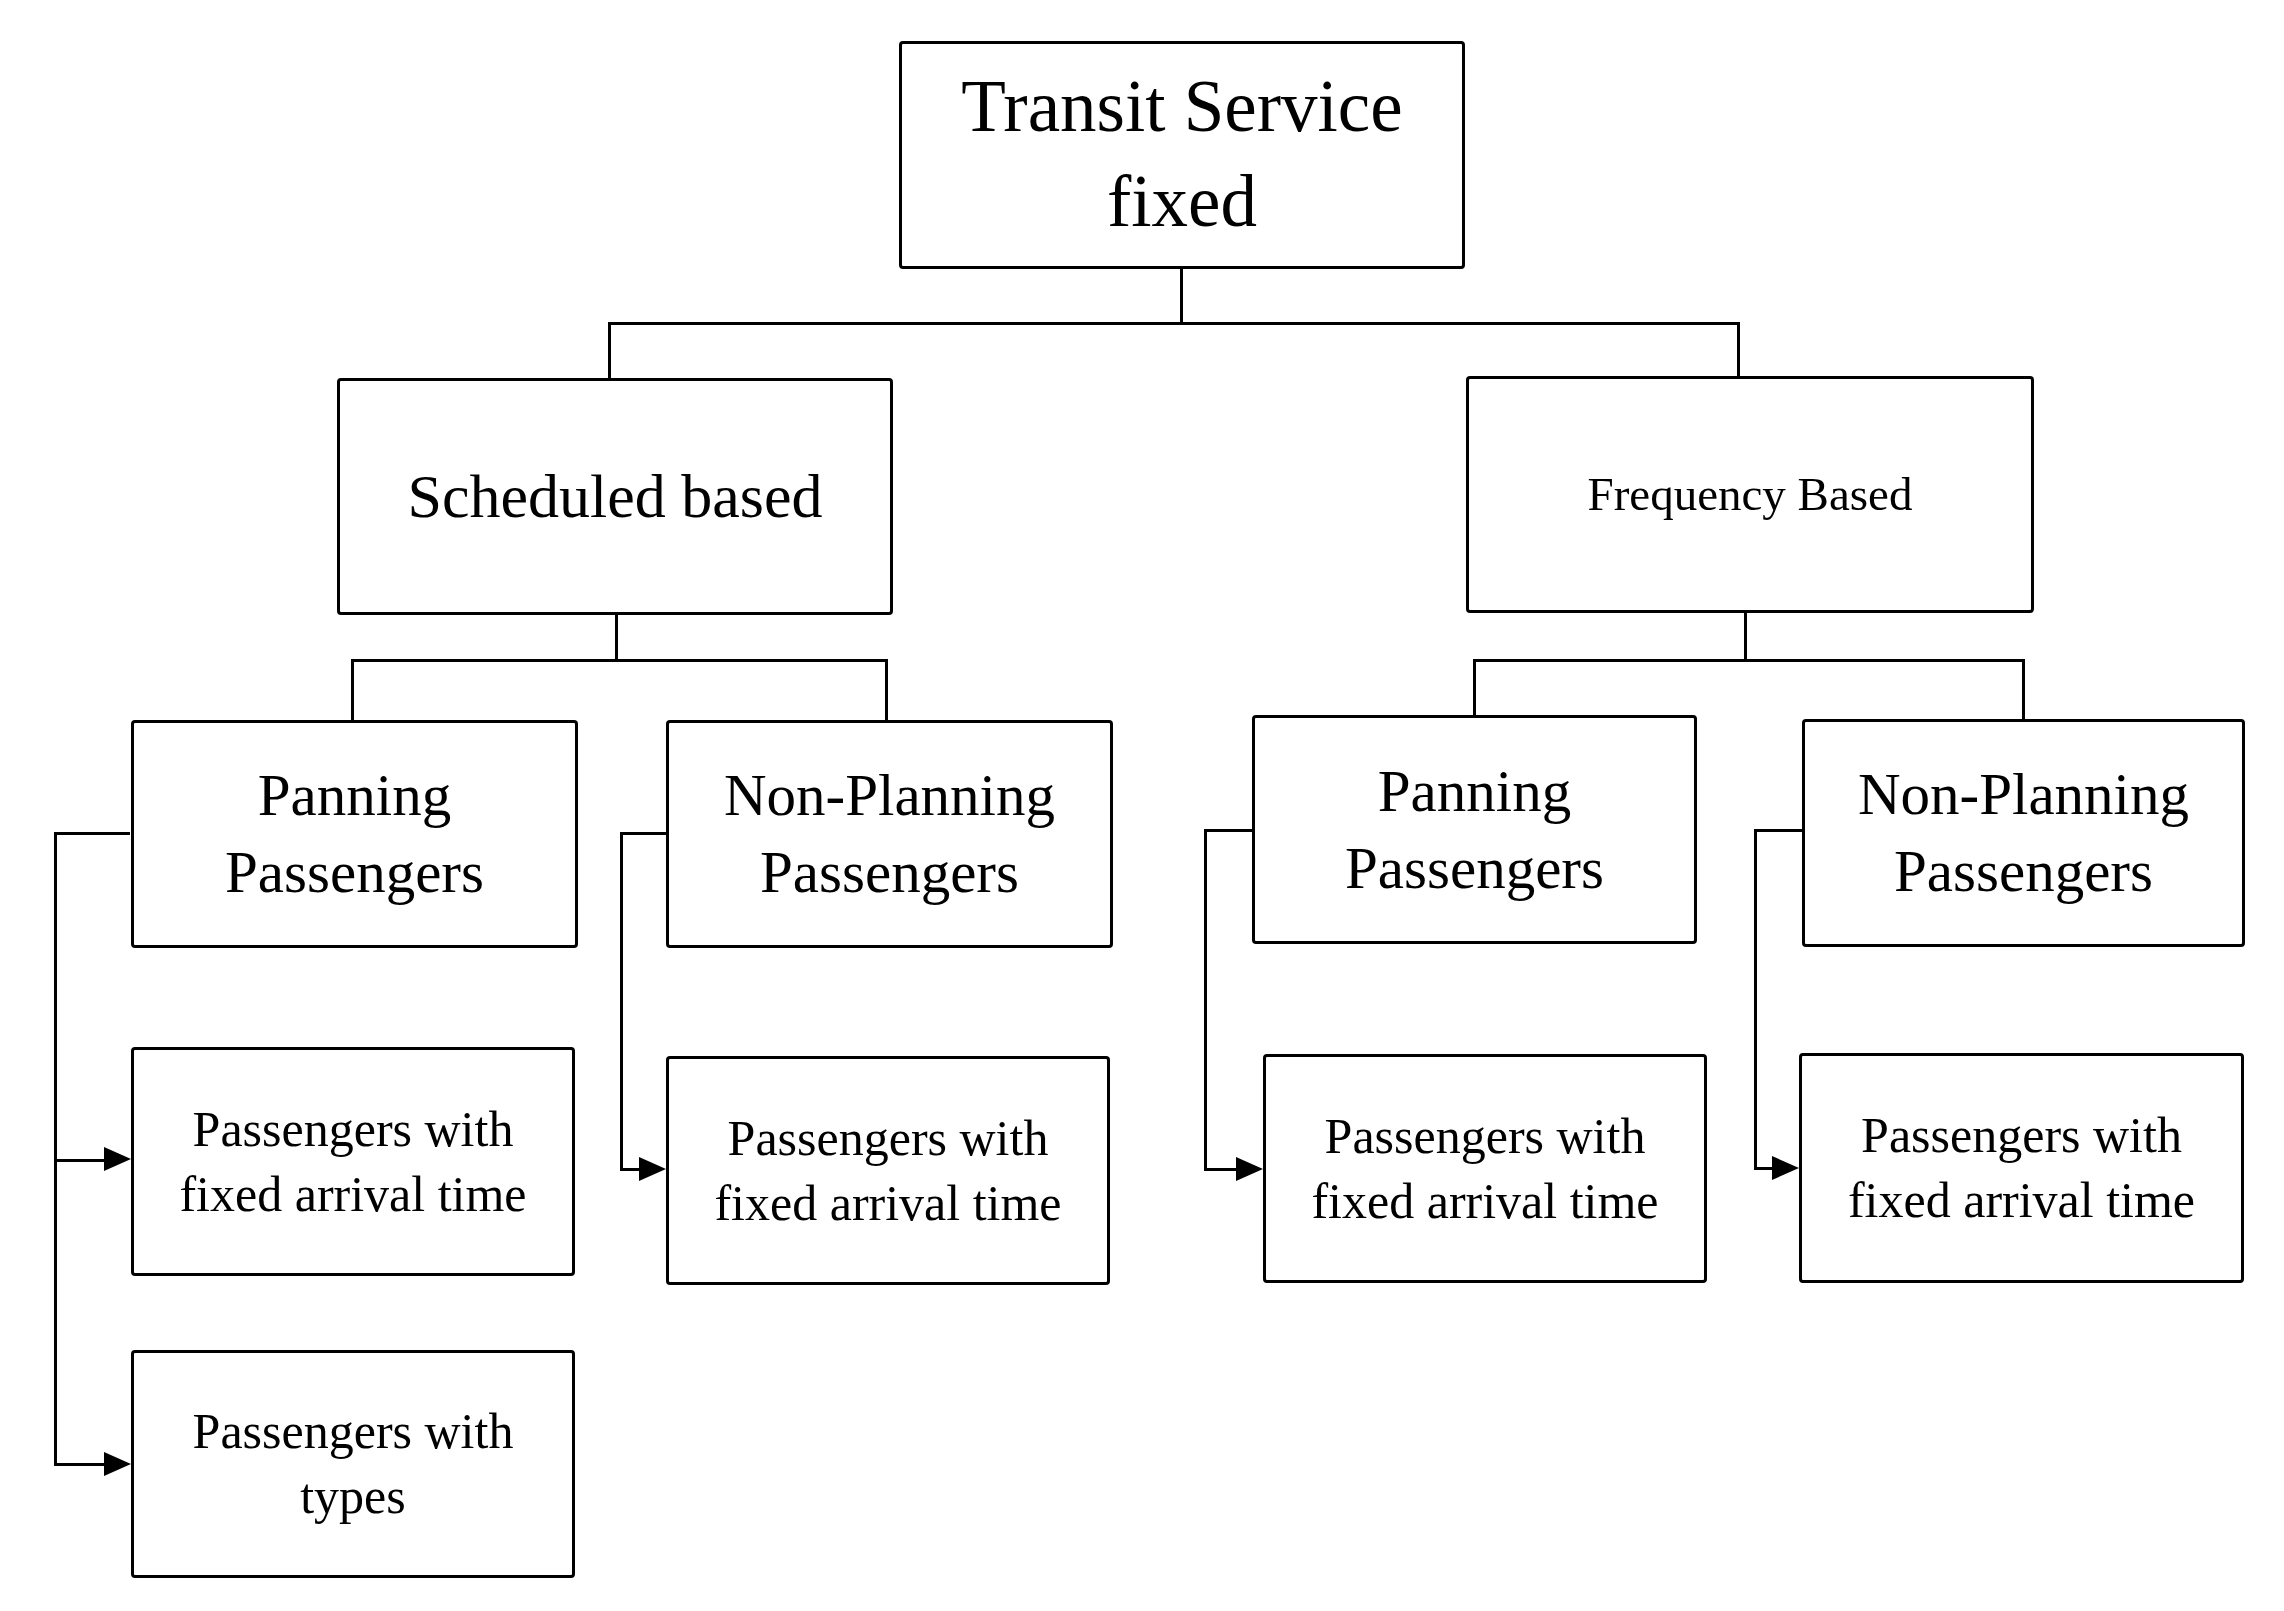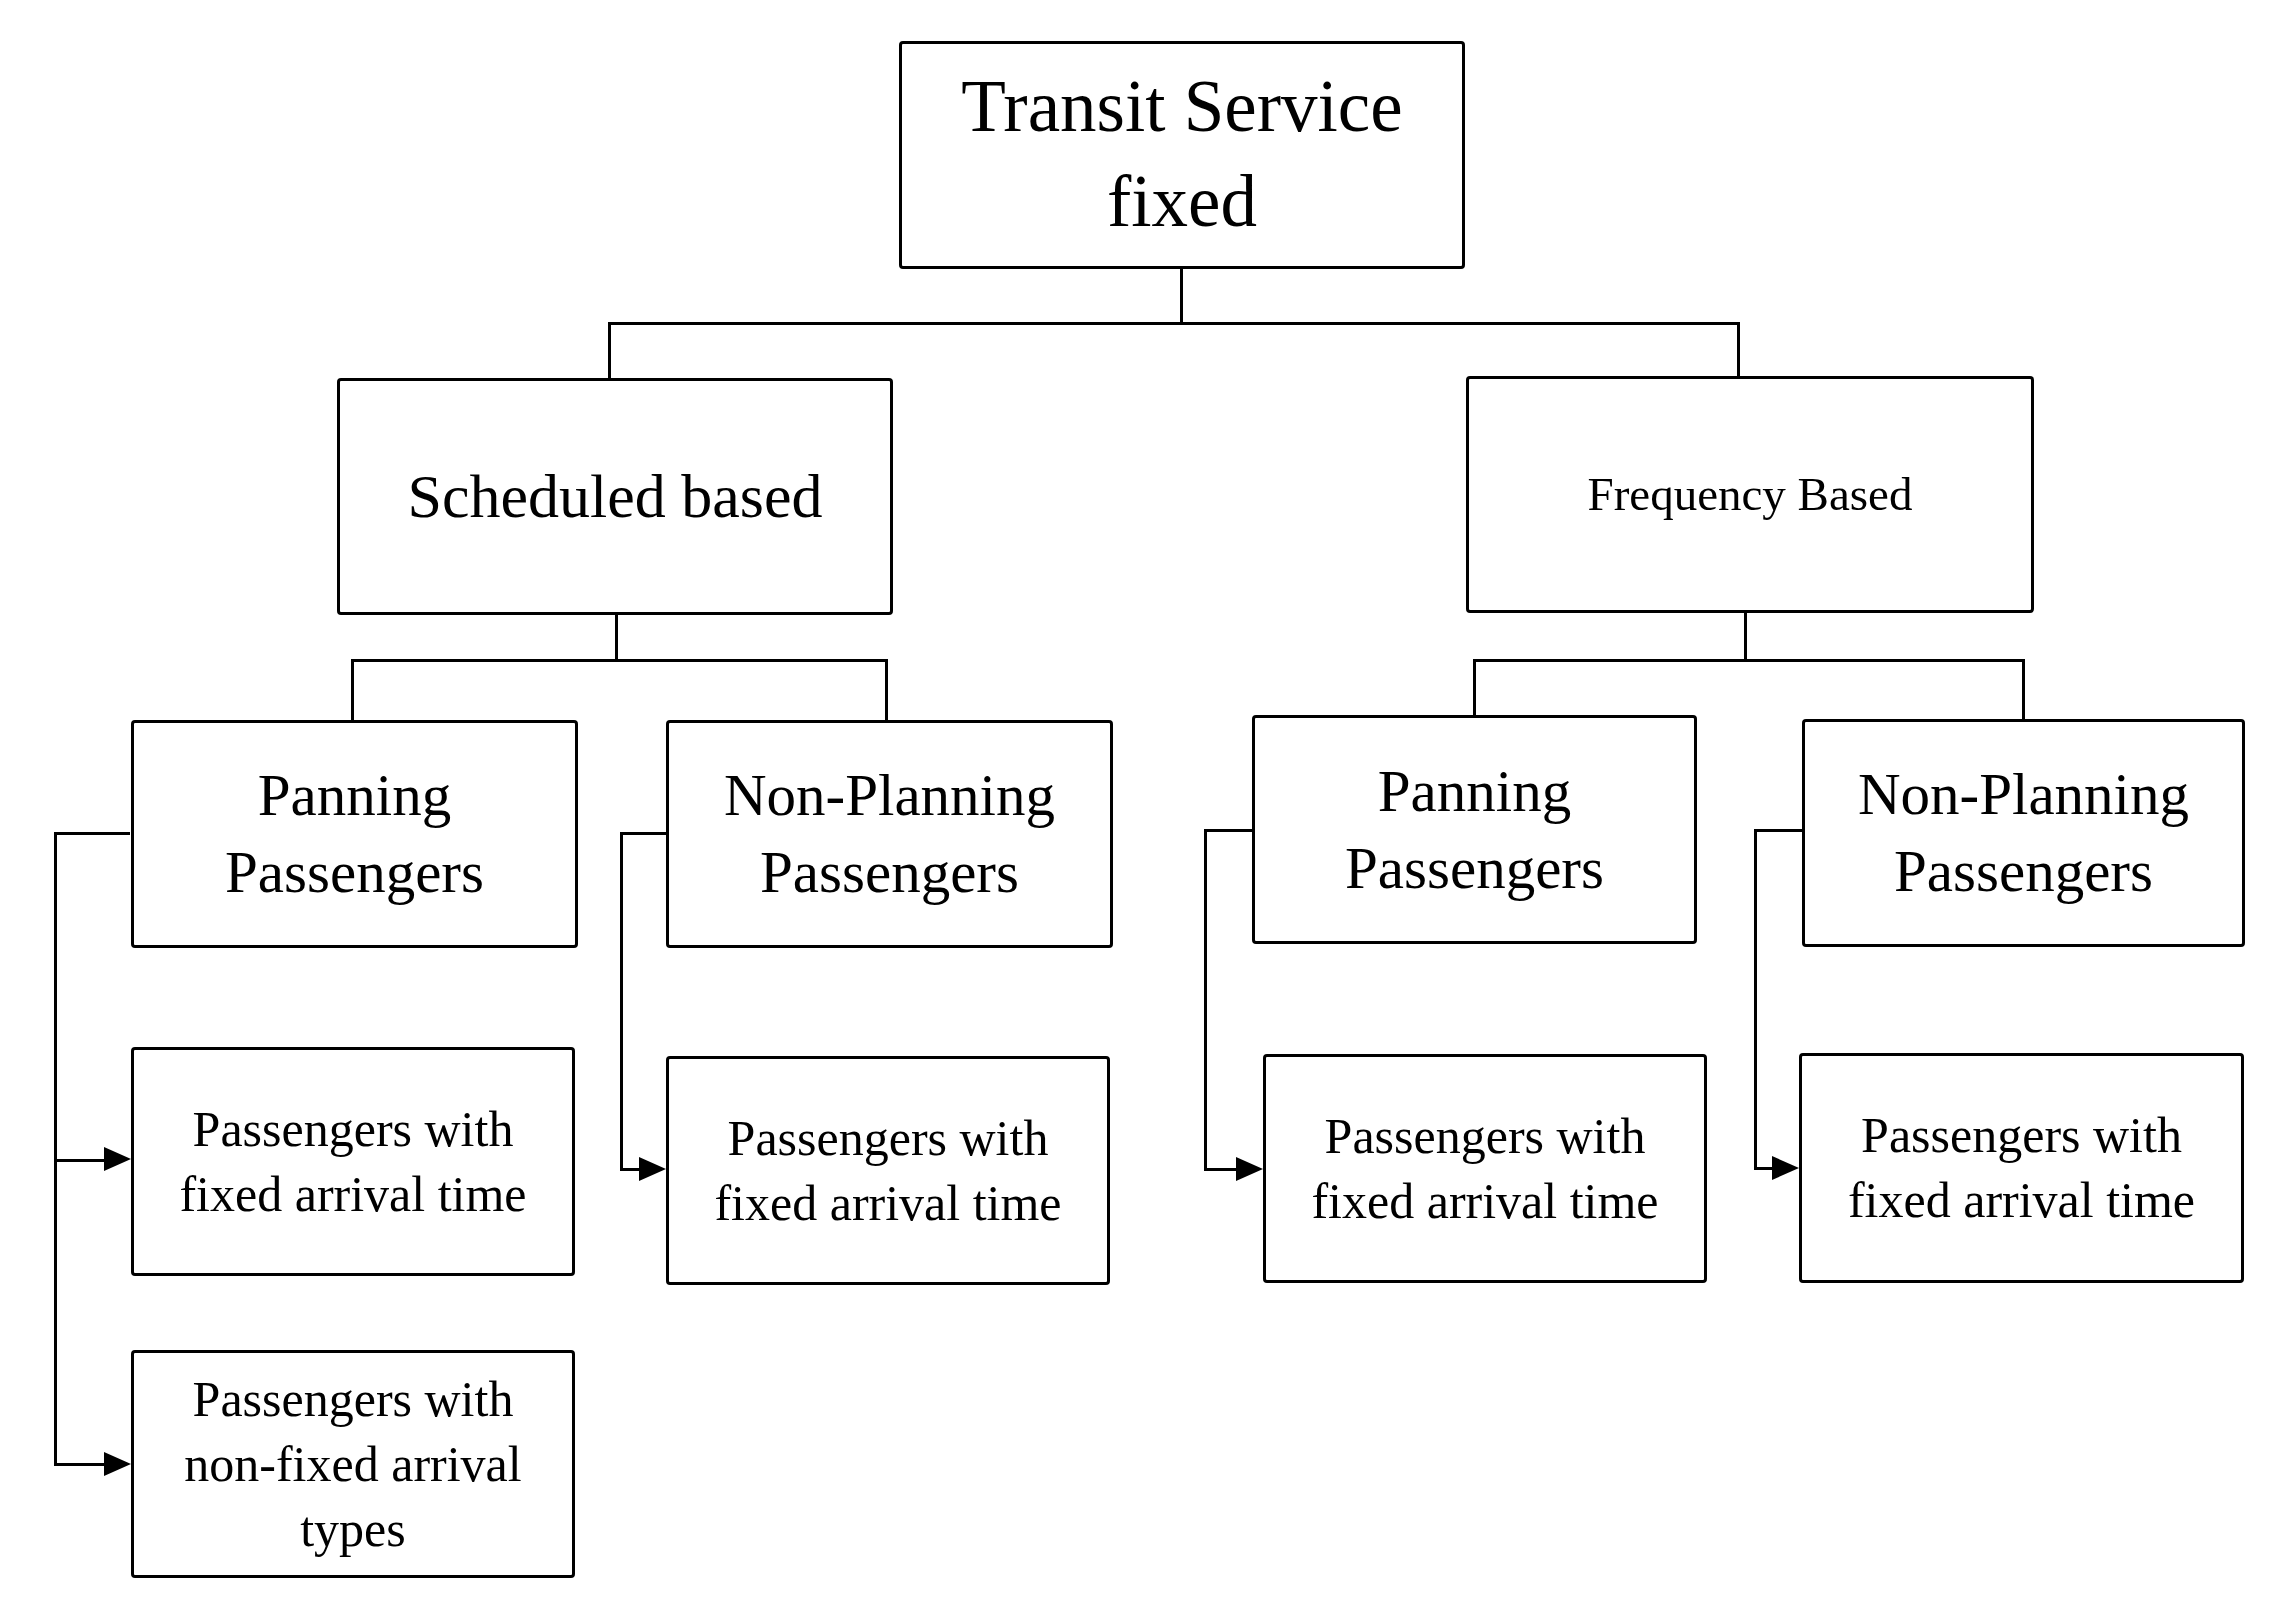--- a/index.html
+++ b/index.html
@@ -133,18 +133,17 @@
     <div class="ln">fixed arrival time</div>
   </div>
 
   <div class="node" style="left:1799px;top:1053px;width:445px;height:230px;font-size:50px">
     <div class="ln">Passengers with</div>
     <div class="ln">fixed arrival time</div>
   </div>
 
   <div class="node" style="left:131px;top:1350px;width:444px;height:228px;font-size:50px">
     <div class="ln">Passengers with</div>
-    <div class="ln">non-fixed arrival</div>
     <div class="ln">types</div>
   </div>
 
 </div>
 
 
 </body></html>

